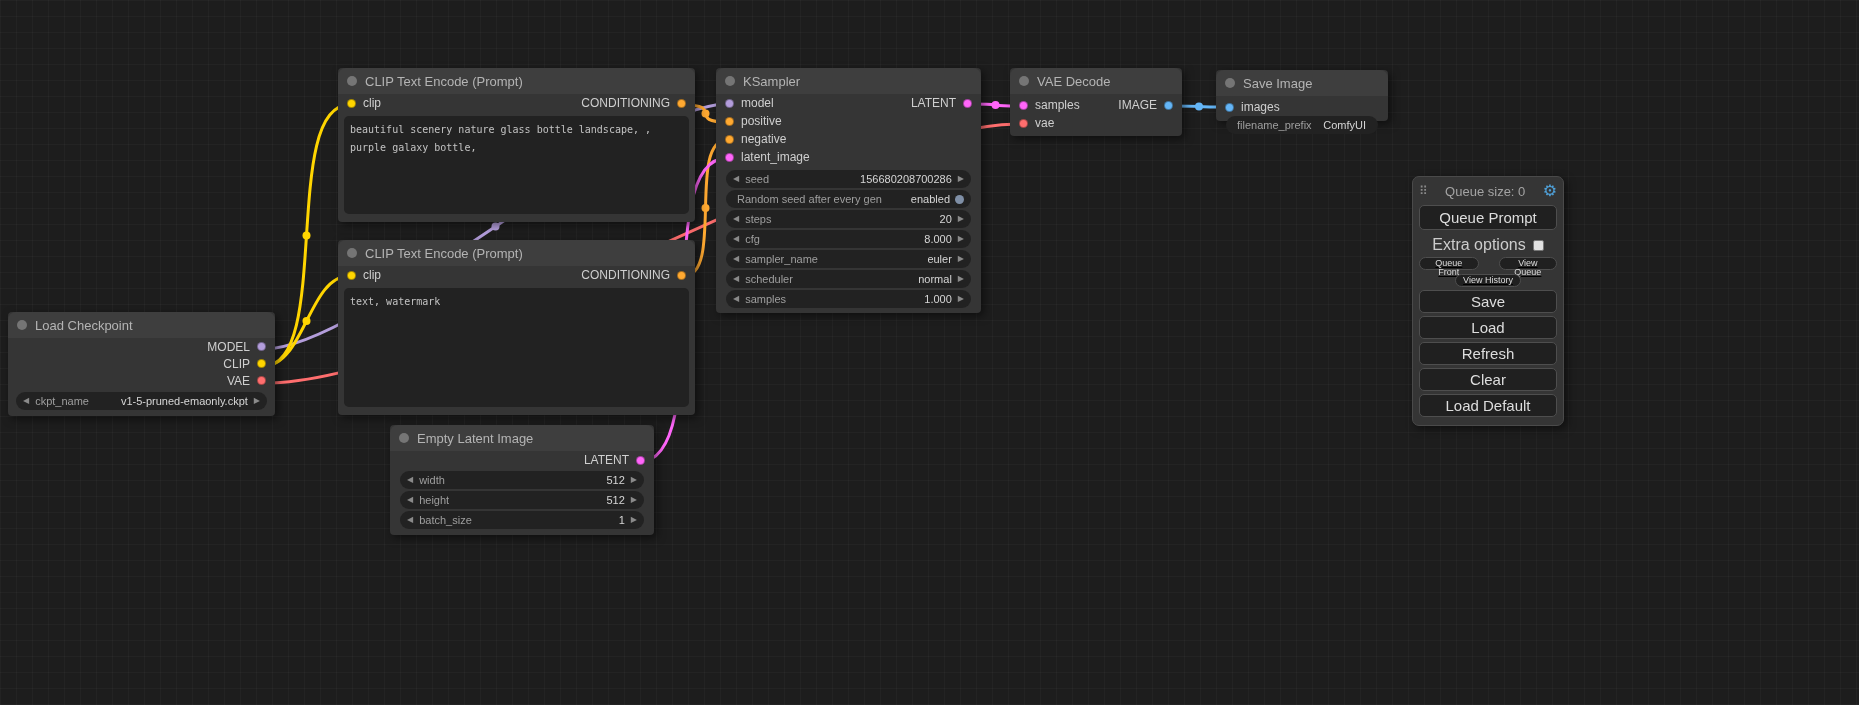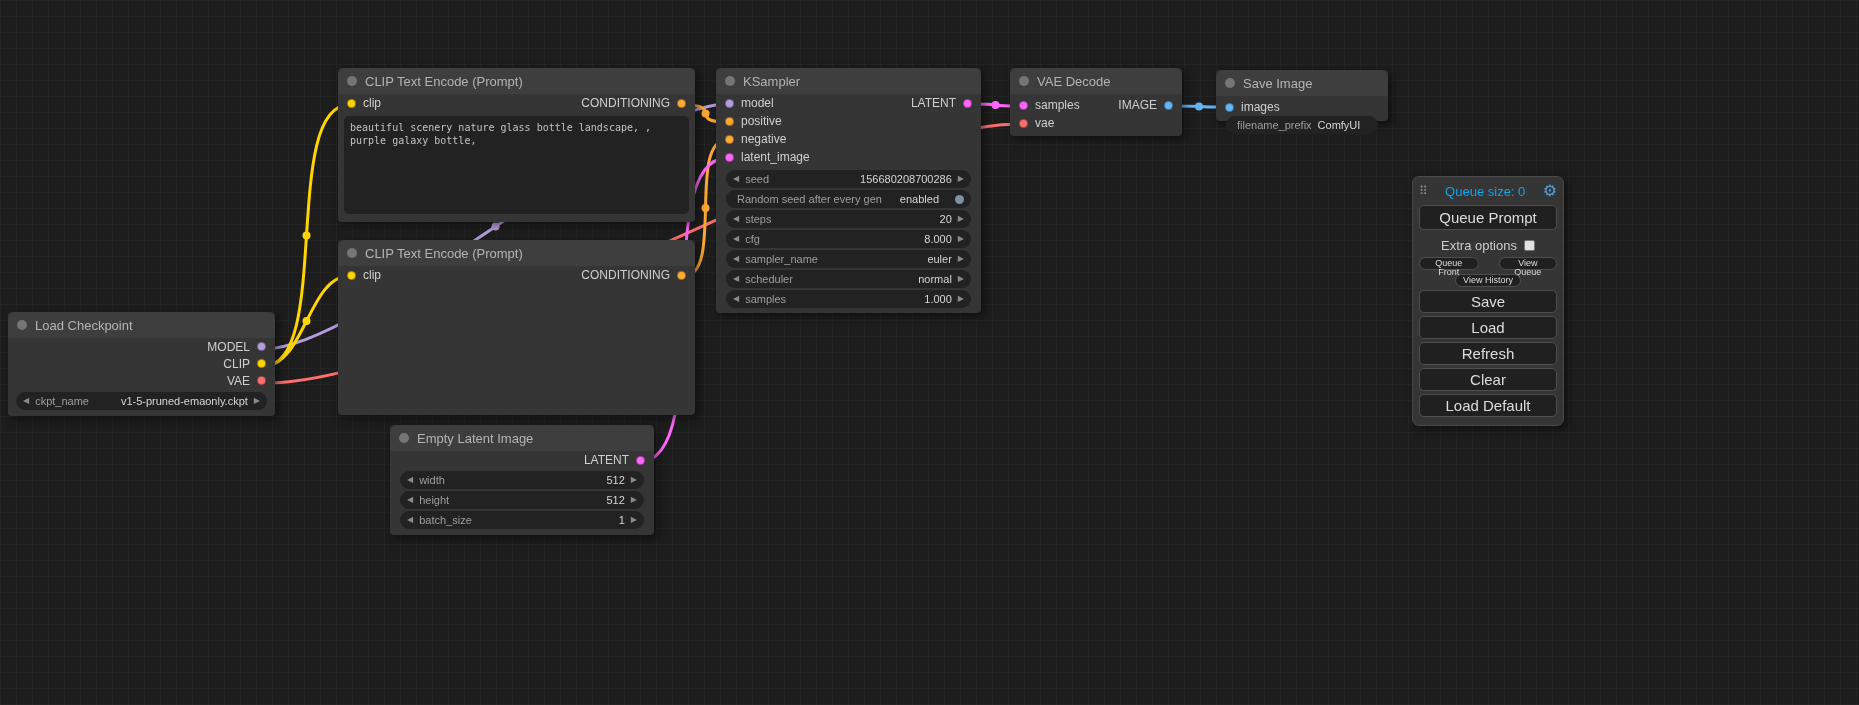--- a/index.html
+++ b/index.html
@@ -54,63 +54,63 @@
     border-radius:9px;
     height:18px;
     padding:0 7px;
     font-size:11px;
     white-space:nowrap;
   }
   .arr { color:#8a8a8a; font-size:8px; line-height:1; flex:none; }
   .wlab { color:#9f9f9f; margin:0 6px; }
   .wval { margin-left:auto; color:#d6d6d6; margin-right:6px; }
   .widget.noarrow .wlab { margin-left:4px; }
-  .widget.noarrow .wval { margin-right:16px; }
+  .widget.noarrow .wval { margin-right:5px; }
   .toggledot { width:9px; height:9px; border-radius:50%; flex:none; }
 
   .ta {
     position:absolute; left:6px; right:6px;
     background:#222222;
     border-radius:5px;
     padding:5px 6px;
     font-family:"DejaVu Sans Mono", monospace;
     font-size:10px;
-    line-height:13px;
+    line-height:18px;
     color:#c3c3c3;
     white-space:pre-wrap;
     overflow:hidden;
   }
 
   
   .menu {
     position:absolute; left:1412px; top:176px; width:152px;
     z-index:3;
     background:#353535;
     border:1px solid #4a4a4a;
     border-radius:7px;
     box-shadow: 3px 3px 9px rgba(0,0,0,0.5);
     padding:4px 6px 8px 6px;
   }
   .menu-header { display:flex; align-items:center; height:20px; margin-bottom:4px; }
   .handle { color:#8a8a8a; font-size:12px; cursor:grab; }
-  .qsize { flex:1; text-align:center; color:#0ea5e9; font-size:13px; }
+  .qsize { flex:1; text-align:center; color:#a3a3a3; font-size:13px; }
   .gear { font-size:16px; line-height:1; cursor:pointer; }
   .menu button {
     display:block; width:100%;
     background:#202020;
     border:1px solid #4e4e4e;
     border-radius:5px;
     color:#dddddd;
     font-family:"Liberation Sans", sans-serif;
     cursor:pointer;
   }
   .btn-queue { height:25px; font-size:15px; }
-  .extra-row { display:flex; align-items:center; justify-content:center; gap:7px; height:16px; margin-top:7px; color:#cccccc; font-size:13px; }
+  .extra-row { display:flex; align-items:center; justify-content:center; gap:7px; height:16px; margin-top:7px; color:#cccccc; font-size:16px; }
   .checkbox { width:11px; height:11px; background:#e2e2e2; border:1px solid #777; border-radius:2px; cursor:pointer; }
-  .small-row { display:flex; justify-content:center; gap:20px; margin-top:4px; }
+  .small-row { display:flex; justify-content:center; gap:20px; margin-top:4px;text-decoration:underline; }
   .menu .btn-small { width:auto; font-size:9px; padding:1px 7px; border-radius:9px; height:13px; line-height:1; }
   .menu .btn-large { height:23px; font-size:15px; margin-top:3px; }
   .menu .btn-save { }
 </style>
 </head>
 <body>
 
 <div class="canvas">
 
   <svg class="wires" width="1859" height="705">
@@ -194,20 +194,21 @@
     <div class="srow both">
       <span class="sgrp">
         <span class="sdot" style="background-color: rgb(255, 213, 0);"></span>
         <span class="slabel">clip</span>
       </span>
       <span class="sgrp">
         <span class="slabel">CONDITIONING</span>
         <span class="sdot" style="background-color: rgb(255, 169, 49);"></span>
       </span>
     </div>
+    <div class="ta" style="top:48px; height:119px;">text, watermark</div>
   </div>
 
   <div class="node" style="left:716px; top:68px; width:265px; height:245px;">
     <div class="ntitle">
       <span class="ndot" style="background-color: rgb(117, 117, 117);"></span>
       <span>KSampler</span>
     </div>
     <div class="srow both">
       <span class="sgrp">
         <span class="sdot" style="background-color: rgb(179, 157, 219);"></span>

